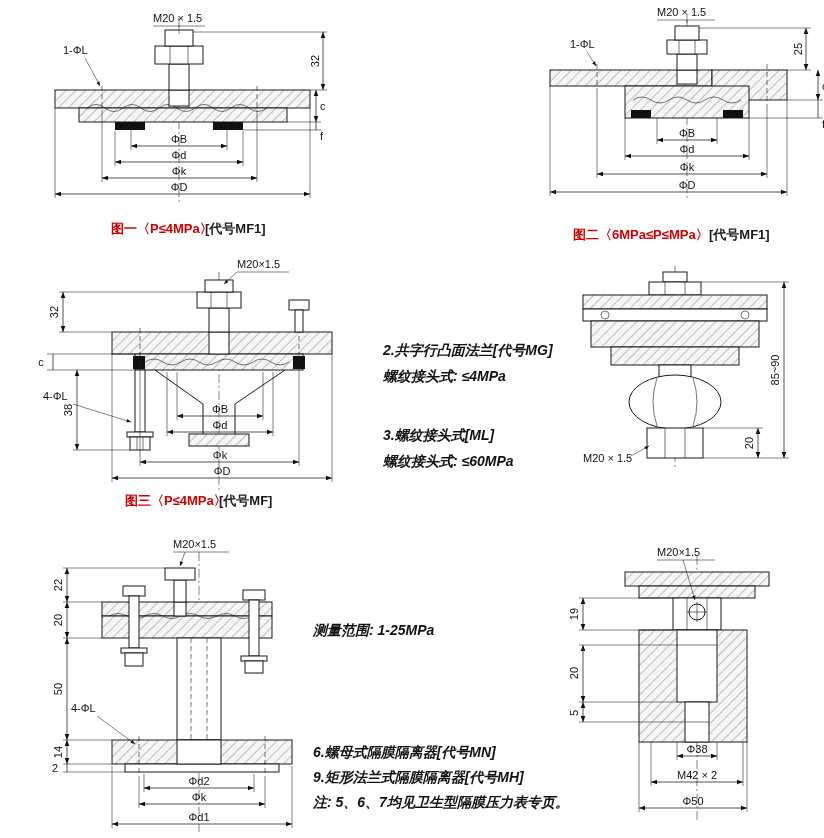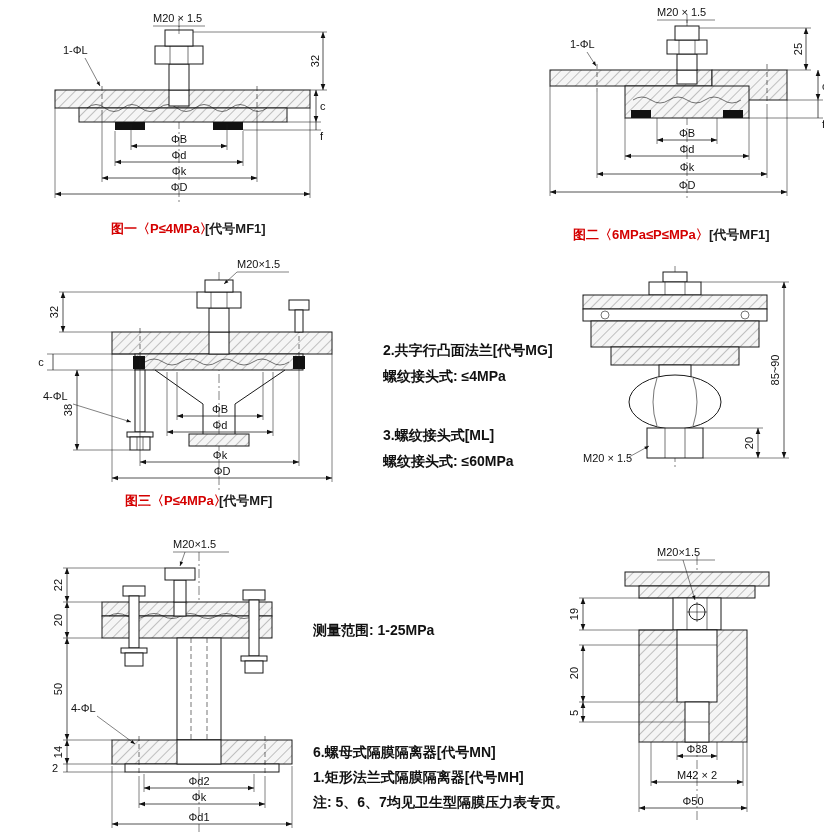--- a/index.html
+++ b/index.html
@@ -15,21 +15,21 @@
   .dim{stroke:#1a1a1a;stroke-width:.75;fill:none;}
   .ext{stroke:#1a1a1a;stroke-width:.55;fill:none;}
   .cl{stroke:#1a1a1a;stroke-width:.55;fill:none;stroke-dasharray:9 3 2 3;}
   .hole{stroke:#1a1a1a;stroke-width:.6;fill:none;stroke-dasharray:5 3;}
   text{font-family:"Liberation Sans",sans-serif;}
   .dt{font-size:11px;fill:#111;text-anchor:middle;}
   .lb{font-size:11px;fill:#111;}
   .capr{font-size:13px;font-weight:bold;fill:#d40000;}
   .capb{font-size:13px;font-weight:bold;fill:#1a1a1a;}
   
-  .note{position:absolute;font-size:14px;font-weight:bold;color:#111;white-space:nowrap;}
+  .note{position:absolute;font-size:14px;font-weight:bold;color:#111;white-space:nowrap;font-style:italic;}
 </style>
 </head>
 <body>
 
 <div id="page">
 
 <svg width="824" height="838" viewBox="0 0 824 838">
   <defs>
     <pattern id="hatch" width="7" height="7" patternUnits="userSpaceOnUse" patternTransform="rotate(45)">
       <rect width="7" height="7" fill="#f5f5f5"></rect>
@@ -365,16 +365,16 @@
   </g>
 </svg>
 
 <div class="note" style="left:356px;top:342px">2.共字行凸面法兰[代号MG]</div>
 <div class="note" style="left:356px;top:368px">螺纹接头式: ≤4MPa</div>
 <div class="note" style="left:356px;top:427px">3.螺纹接头式[ML]</div>
 <div class="note" style="left:356px;top:453px">螺纹接头式: ≤60MPa</div>
 
 <div class="note" style="left:286px;top:622px">测量范围: 1-25MPa</div>
 <div class="note" style="left:286px;top:744px">6.螺母式隔膜隔离器[代号MN]</div>
-<div class="note" style="left:286px;top:769px">1.矩形法兰式隔膜隔离器[代号MH]</div>
+<div class="note" style="left:286px;top:769px">9.矩形法兰式隔膜隔离器[代号MH]</div>
 <div class="note" style="left:286px;top:794px">注: 5、6、7均见卫生型隔膜压力表专页。</div>
 
 </div>
 
 </body></html>

